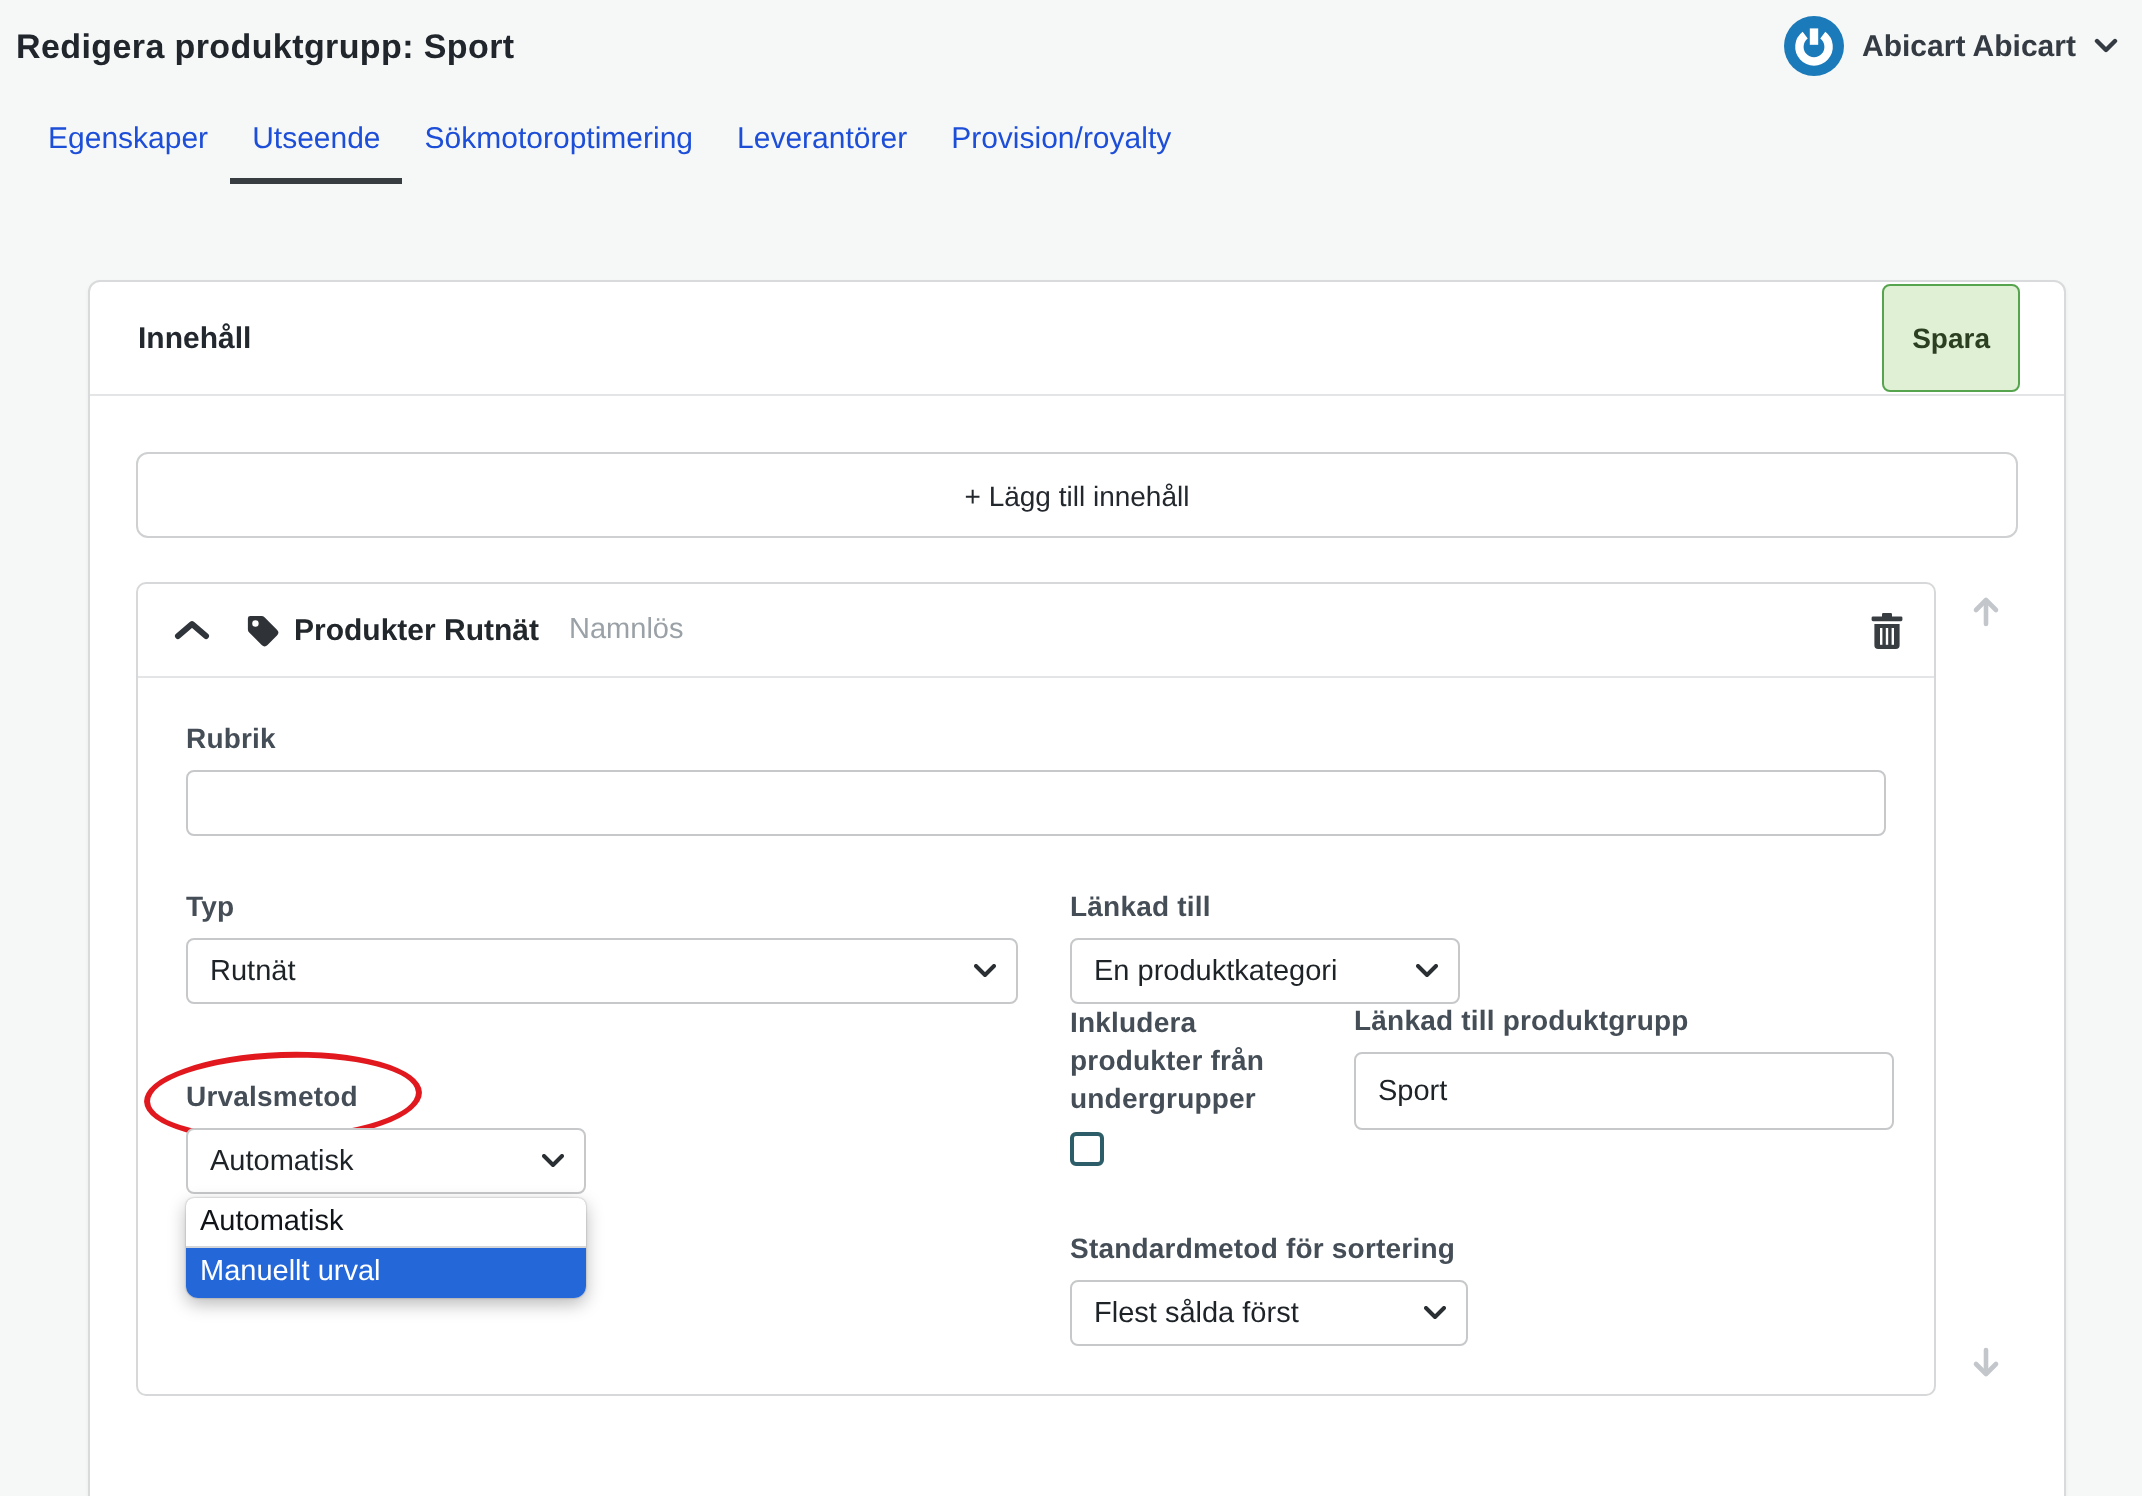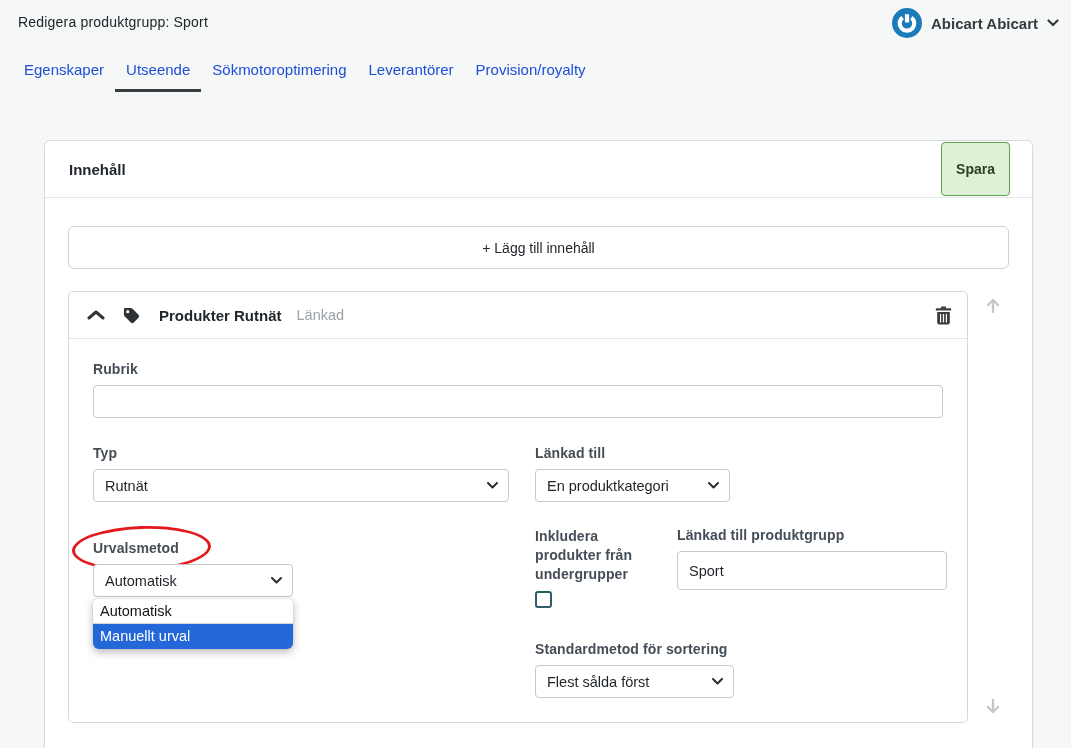--- a/index.html
+++ b/index.html
@@ -7,22 +7,22 @@
   body {
     background:#f6f7f7;
     font-family:"Liberation Sans", sans-serif;
     color:#2a3138;
     position:relative;
     overflow:hidden;
   }
   
   .top-header { position:relative; height:48px; }
   .page-title {
-    position:absolute; left:18px; top:14px;
-    font-size:14px; font-weight:400; color:#20262c; letter-spacing:.2px;
+    position:absolute; left:8px; top:14px;
+    font-size:17px; font-weight:700; color:#20262c; letter-spacing:.2px;
   }
   .user-menu {
     position:absolute; top:8px; right:12px;
     display:flex; align-items:center; gap:9px; cursor:pointer;
   }
   .user-name { font-size:15px; font-weight:700; color:#343b42; }
   
   .tabs { display:flex; margin-left:13px; margin-top:6px; }
   .tab {
     padding:7px 11px 11px; font-size:15px; color:#1d4ed8; cursor:pointer;
@@ -53,21 +53,21 @@
   }
   
   .panel-wrap { position:relative; margin-top:22px; width:900px; }
   .panel { border:1px solid #d7d8d9; border-radius:5px; background:#fff; }
   .panel-header {
     display:flex; align-items:center; height:47px;
     padding:0 13px 0 16px; border-bottom:1px solid #e4e5e6;
   }
   .collapse-btn { background:none; border:none; cursor:pointer; display:flex; padding:2px; }
   .tag-wrap { margin-left:16px; display:flex; }
-  .panel-title { font-size:15px; font-weight:700; color:#22272c; margin-left:19px;text-align:center; }
+  .panel-title { font-size:15px; font-weight:700; color:#22272c; margin-left:7px;text-align:center; }
   .panel-subtitle { font-size:14.5px; color:#9aa1a7; margin-left:15px; }
   .spacer { flex:1; }
   .trash-btn { background:none; border:none; cursor:pointer; display:flex; padding:2px; }
   .panel-body { position:relative; padding:22px 24px 24px; }
   .field-label {
     display:block; font-size:14px; font-weight:700; color:#454e57;
     margin-bottom:8px; letter-spacing:.1px;
   }
   .text-input {
     height:33px; border:1px solid #c6c8ca; border-radius:4px; width:100%;
@@ -92,21 +92,21 @@
     position:absolute; top:35px; left:0; width:200px; background:#fff;
     border-radius:4px 4px 6px 6px; z-index:5; overflow:hidden;
     box-shadow:0 0 1px rgba(0,0,0,.35), 0 3px 9px rgba(0,0,0,.28);
   }
   .dd-option {
     height:25px; line-height:25px; padding:0 7px;
     font-size:14.5px; color:#101418; cursor:pointer;
   }
   .dd-option.first { border-bottom:1px solid #d4d6d8; }
   .dd-option.highlight { background:#2467d9; color:#fff; }
-  .row-split { display:flex; margin-top:25px; }
+  .row-split { display:flex; }
   .checkbox-group { width:142px; flex:none; }
   .checkbox-label { width:132px; line-height:19px; margin-bottom:0; }
   .checkbox {
     width:17px; height:17px; border:2px solid #2c5d68; border-radius:3px;
     background:#fff; margin-top:7px; cursor:pointer;
   }
   .linked-input { width:270px; height:39px; }
   .group-sort { margin-top:33px; }
   .sort-sel { width:199px; }
   .panel-arrow { position:absolute; right:-33px; background:none; border:none; cursor:pointer; padding:0; display:flex; }
@@ -175,21 +175,21 @@
                 <polyline points="2,8 9,2 16,8" fill="none" stroke="#2f353b" stroke-width="3" stroke-linecap="round" stroke-linejoin="round"></polyline>
               </svg>
           </button>
           <span class="tag-wrap">
             <svg width="17" height="17" viewBox="0 0 18 18">
               <path d="M1 8.2 V2.3 A1.3 1.3 0 0 1 2.3 1 H8.2 A2.2 2.2 0 0 1 9.8 1.7 L16.4 8.3 A2.2 2.2 0 0 1 16.4 11.4 L11.4 16.4 A2.2 2.2 0 0 1 8.3 16.4 L1.7 9.8 A2.2 2.2 0 0 1 1 8.2 Z" fill="#2f3338"></path>
               <circle cx="5" cy="5" r="1.7" fill="#fff"></circle>
             </svg>
           </span>
           <span class="panel-title">Produkter Rutnät</span>
-          <span class="panel-subtitle">Länkad</span>
+          <span class="panel-subtitle">Namnlös</span>
           <span class="spacer"></span>
           <button class="trash-btn">
             <svg width="17" height="19" viewBox="0 0 17 19">
               <rect x="6" y="0.5" width="5" height="2.2" rx="0.6" fill="#383d42"></rect>
               <rect x="0.8" y="2.2" width="15.4" height="2.4" rx="0.7" fill="#383d42"></rect>
               <path d="M2.2 6 H14.8 V16.6 A1.9 1.9 0 0 1 12.9 18.5 H4.1 A1.9 1.9 0 0 1 2.2 16.6 Z" fill="#383d42"></path>
               <line x1="5.6" y1="8" x2="5.6" y2="16.4" stroke="#fff" stroke-width="1.2"></line>
               <line x1="8.5" y1="8" x2="8.5" y2="16.4" stroke="#fff" stroke-width="1.2"></line>
               <line x1="11.4" y1="8" x2="11.4" y2="16.4" stroke="#fff" stroke-width="1.2"></line>
             </svg>

